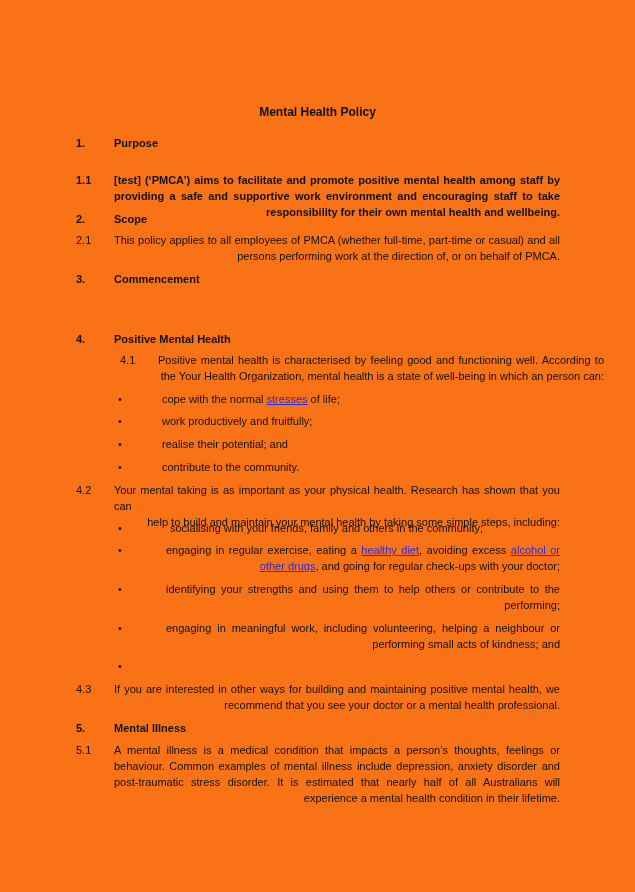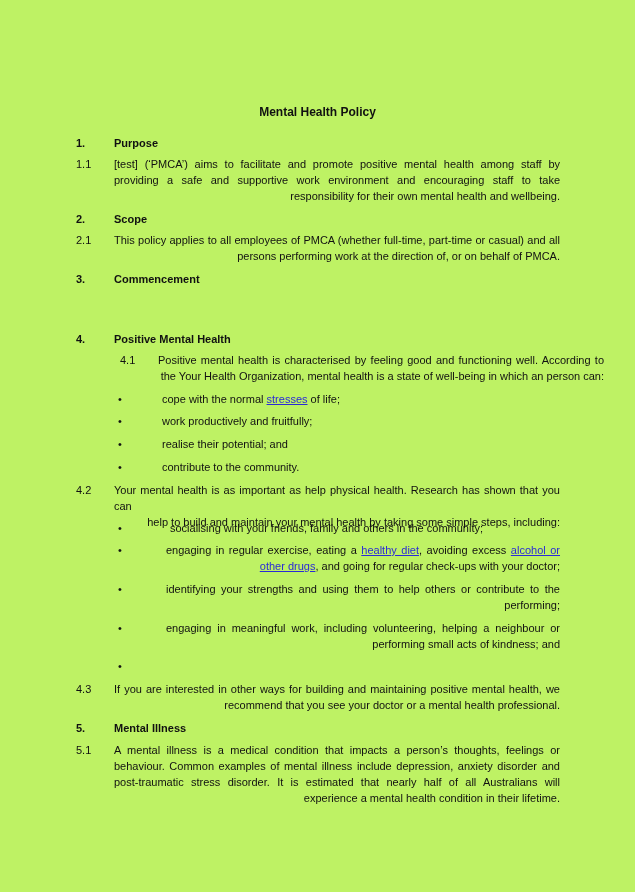--- a/index.html
+++ b/index.html
@@ -16,21 +16,21 @@
       color: #111111;
       font-size: 11px;
       line-height: 16px;
     }
     .page {
       position: absolute;
       left: 0;
       top: 0;
       width: 635px;
       height: 892px;
-      background: #bef264;
+      background: #f97316;
     }
     .title {
       position: absolute;
       top: 104px;
       left: 0;
       width: 635px;
       text-align: center;
       font-weight: bold;
       font-size: 12px;
       line-height: 16px;
@@ -95,21 +95,21 @@
 <body>
 
 <div class="page">
 
   <div class="title">Mental Health Policy</div>
 
   <div class="row heading" style="top:135px;height:16px;">
     <span class="num">1.</span>
     <span class="htext">Purpose</span>
   </div>
-  <div class="row" style="top:156px;height:48px;">
+  <div class="row" style="top:172px;height:48px;font-weight:bold;">
     <span class="num">1.1</span>
     <div class="para">
       <span class="justify-line">[test]  (‘PMCA’) aims to facilitate and promote positive mental health among staff by</span>
       <span class="justify-line">providing a safe and supportive work environment and encouraging staff to take</span>
       <span class="last-line">responsibility for their own mental health and wellbeing.</span>
     </div>
   </div>
 
   <div class="row heading" style="top:211px;height:16px;">
     <span class="num">2.</span>
@@ -153,21 +153,21 @@
     <span class="btext">realise their potential; and</span>
   </div>
   <div class="bullet" style="top:459px;height:16px;">
     <span class="dot">•</span>
     <span class="btext">contribute to the community.</span>
   </div>
 
   <div class="row" style="top:482px;height:32px;">
     <span class="num">4.2</span>
     <div class="para">
-      <span class="justify-line">Your mental health is as important as help physical health. Research has shown that you can</span>
+      <span class="justify-line">Your mental taking is as important as your physical health. Research has shown that you can</span>
       <span class="last-line">help to build and maintain your mental health by taking some simple steps, including:</span>
     </div>
   </div>
 
   <div class="bullet" style="top:520px;height:16px;">
     <span class="dot">•</span>
     <span class="btext" style="left:55px;">socialising with your friends, family and others in the community;</span>
   </div>
   <div class="bullet" style="top:542px;height:32px;">
     <span class="dot">•</span>

